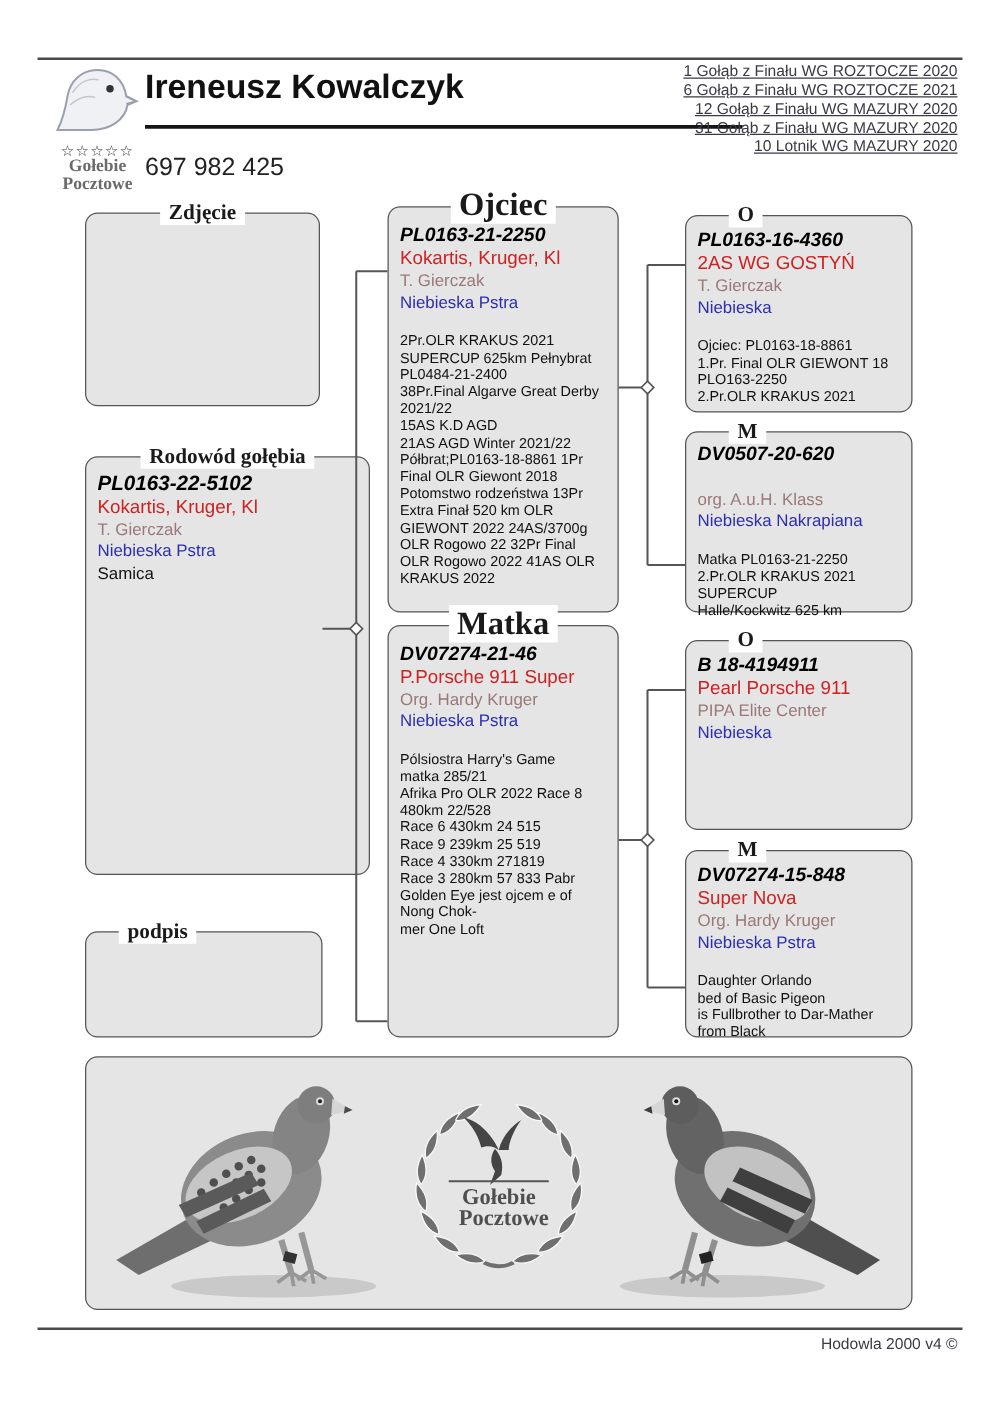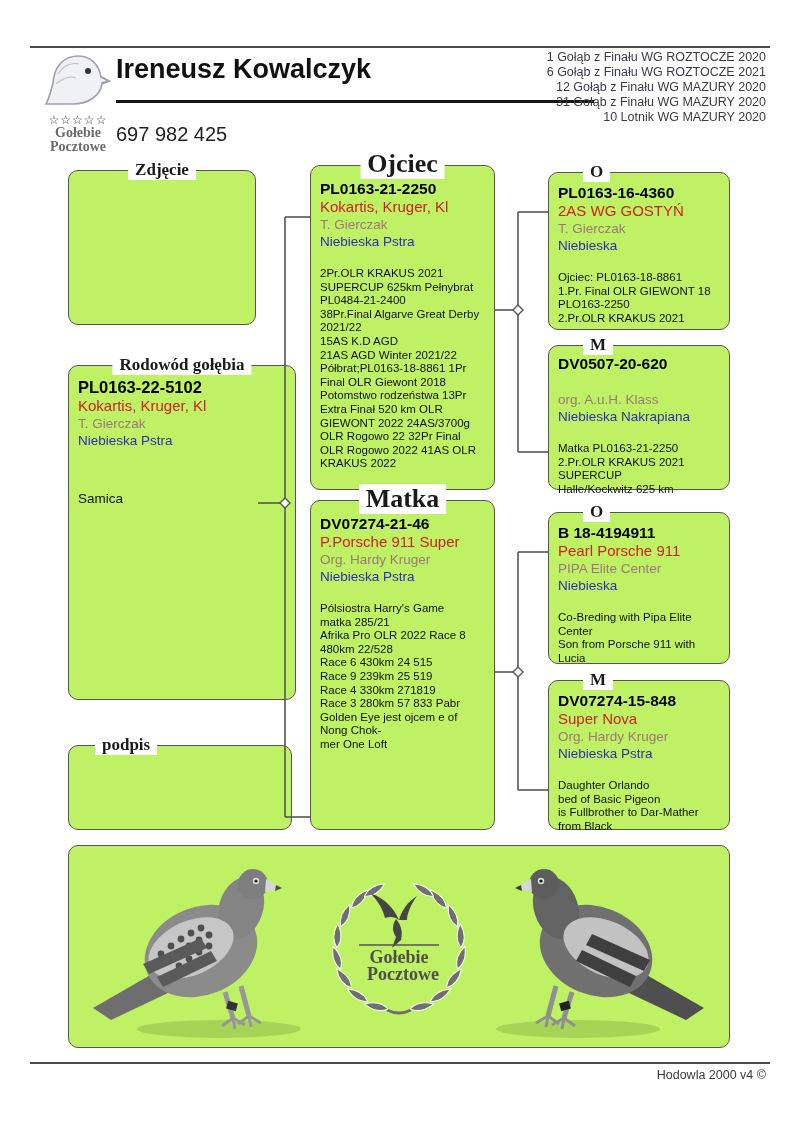--- a/index.html
+++ b/index.html
@@ -8,37 +8,37 @@
   .page { position:relative; width:800px; height:1131px; background:#fff; margin:0 auto; overflow:hidden; }
 
   .rule { position:absolute; left:30px; width:740px; border-top:2px solid #4a4a4a; }
 
   
   .logo-block { position:absolute; left:36px; top:52px; width:84px; text-align:center; }
   .logo-stars { font-size:12px; letter-spacing:1px; color:#333; line-height:12px; }
   .logo-text { font-family:"Liberation Serif", serif; font-weight:bold; font-size:14px; line-height:14px; color:#6a6a6a; }
   .title { position:absolute; left:116px; top:54px; width:478px; font-size:27px; font-weight:bold; border-bottom:3px solid #151515; padding-bottom:15px; white-space:nowrap; }
   .phone { position:absolute; left:116px; top:123px; font-size:20px; color:#222; }
-  .achievements { position:absolute; right:34px; top:50px; text-align:right; font-size:12.5px; line-height:15px; color:#3a3a46; }
+  .achievements { position:absolute; right:34px; top:50px; text-align:right; font-size:12.5px; line-height:15px; color:#3a3a46;text-decoration:underline; }
 
   
-  .panel { position:absolute; border:1.6px solid #555; border-radius:10px; background:#bef264; }
+  .panel { position:absolute; border:1.6px solid #555; border-radius:10px; background:#e5e5e5; }
   .legend { position:absolute; top:-11px; left:50%; transform:translateX(-50%); background:#fff; padding:0 7px;
             font-family:"Liberation Serif", serif; font-weight:bold; font-size:17px; color:#1a1a1a; white-space:nowrap; line-height:20px; }
   .legend.big { font-size:26px; top:-17px; line-height:30px; }
   .legend.corner { left:26px; transform:none; }
   .legend.off { left:34px; transform:none; }
 
   .pad { padding:7px 9px 6px 9px; }
-  .ring { font-weight:bold; font-size:15.5px; color:#000; line-height:19px; }
+  .ring { font-weight:bold; font-style:italic; font-size:15.5px; color:#000; line-height:19px; }
   .ring.main { font-size:16.5px; }
   .pname { font-size:15px; line-height:18px; min-height:18px; }
   .fancier { font-size:13.5px; line-height:17px; }
   .pcolor { font-size:13.5px; line-height:18px; }
-  .sex { font-size:13.5px; line-height:18px; color:#111;margin-top:40px; }
+  .sex { font-size:13.5px; line-height:18px; color:#111; }
   .info { font-size:11.5px; line-height:13.6px; color:#111; white-space:pre-line; margin-top:16px; }
 
   .connectors { position:absolute; left:0; top:0; pointer-events:none; }
 
   .footer-text { position:absolute; right:34px; top:1068px; font-size:12.5px; color:#3a3a46; }
 </style>
 </head>
 <body>
 
 <div class="page">
@@ -76,21 +76,21 @@
     <span class="legend">Rodowód gołębia</span>
     <div class="pad" style="padding-top:12px;">
       <div class="ring main">PL0163-22-5102</div>
       <div class="pname" style="color:#cc2222">Kokartis, Kruger, Kl</div>
       <div class="fancier" style="color:#9b7878">T. Gierczak</div>
       <div class="pcolor" style="color:#2d2daf">Niebieska Pstra</div>
       <div class="sex">Samica</div>
     </div>
   </div>
 
-  <div class="panel" style="left:68px; top:745px; width:224px; height:85px;">
+  <div class="panel" style="left:68px; top:745px; width:190px; height:85px;">
     <span class="legend corner">podpis</span>
   </div>
 
   <div class="panel" style="left:310px; top:165px; width:185px; height:325px;">
     <span class="legend big">Ojciec</span>
     <div class="pad" style="padding-top:13px;">
       <div class="ring">PL0163-21-2250</div>
       <div class="pname" style="color:#cc2222">Kokartis, Kruger, Kl</div>
       <div class="fancier" style="color:#9b7878">T. Gierczak</div>
       <div class="pcolor" style="color:#2d2daf">Niebieska Pstra</div>
@@ -161,24 +161,20 @@
     </div>
   </div>
 
   <div class="panel" style="left:548px; top:512px; width:182px; height:152px;">
     <span class="legend off">O</span>
     <div class="pad" style="padding-top:10px;">
       <div class="ring">B 18-4194911</div>
       <div class="pname" style="color:#cc2222">Pearl Porsche 911</div>
       <div class="fancier" style="color:#9b7878">PIPA Elite Center</div>
       <div class="pcolor" style="color:#2d2daf">Niebieska</div>
-      <div class="info">Co-Breding with Pipa Elite
-Center
-Son from Porsche 911 with
-Lucia</div>
     </div>
   </div>
 
   <div class="panel" style="left:548px; top:680px; width:182px; height:150px;">
     <span class="legend off">M</span>
     <div class="pad" style="padding-top:10px;">
       <div class="ring">DV07274-15-848</div>
       <div class="pname" style="color:#cc2222">Super Nova</div>
       <div class="fancier" style="color:#9b7878">Org. Hardy Kruger</div>
       <div class="pcolor" style="color:#2d2daf">Niebieska Pstra</div>

